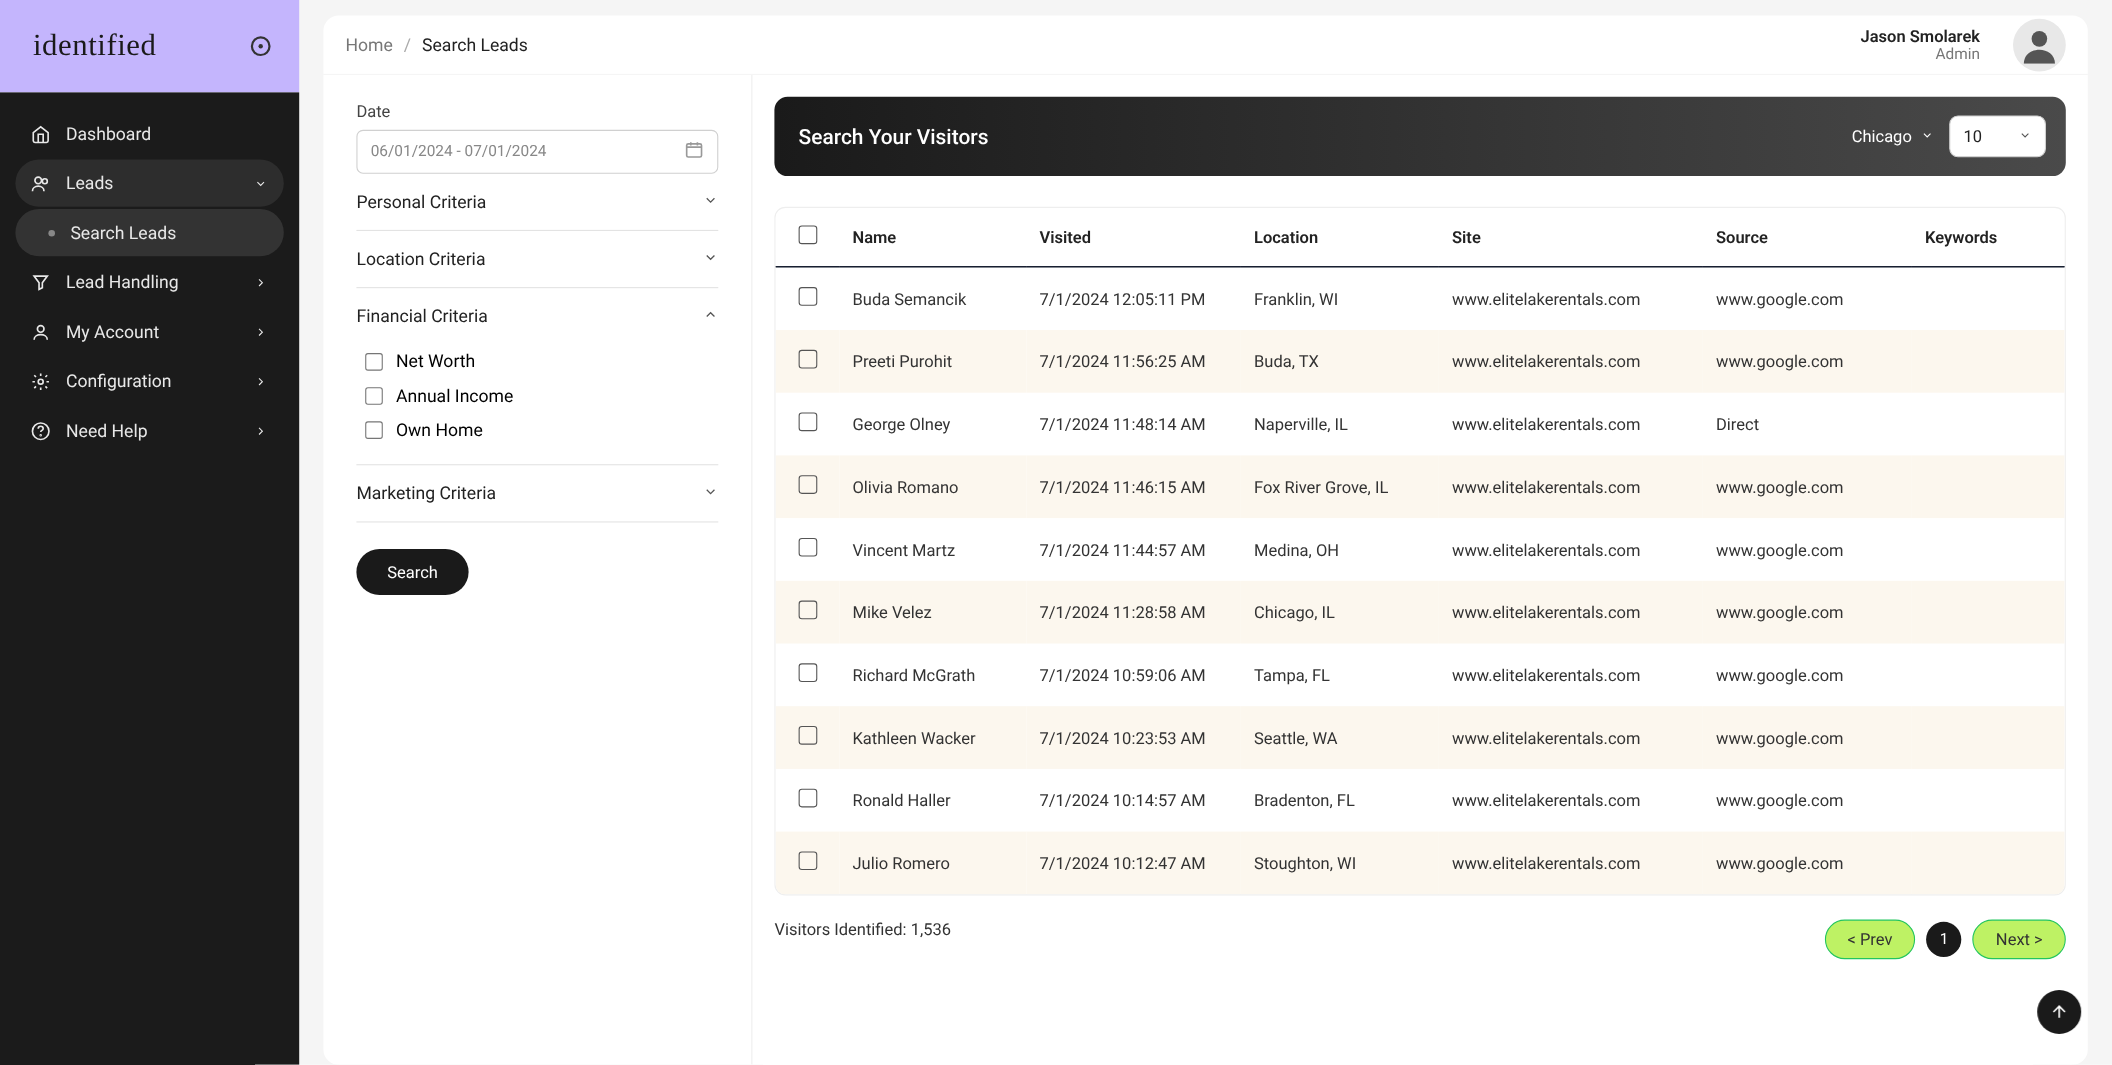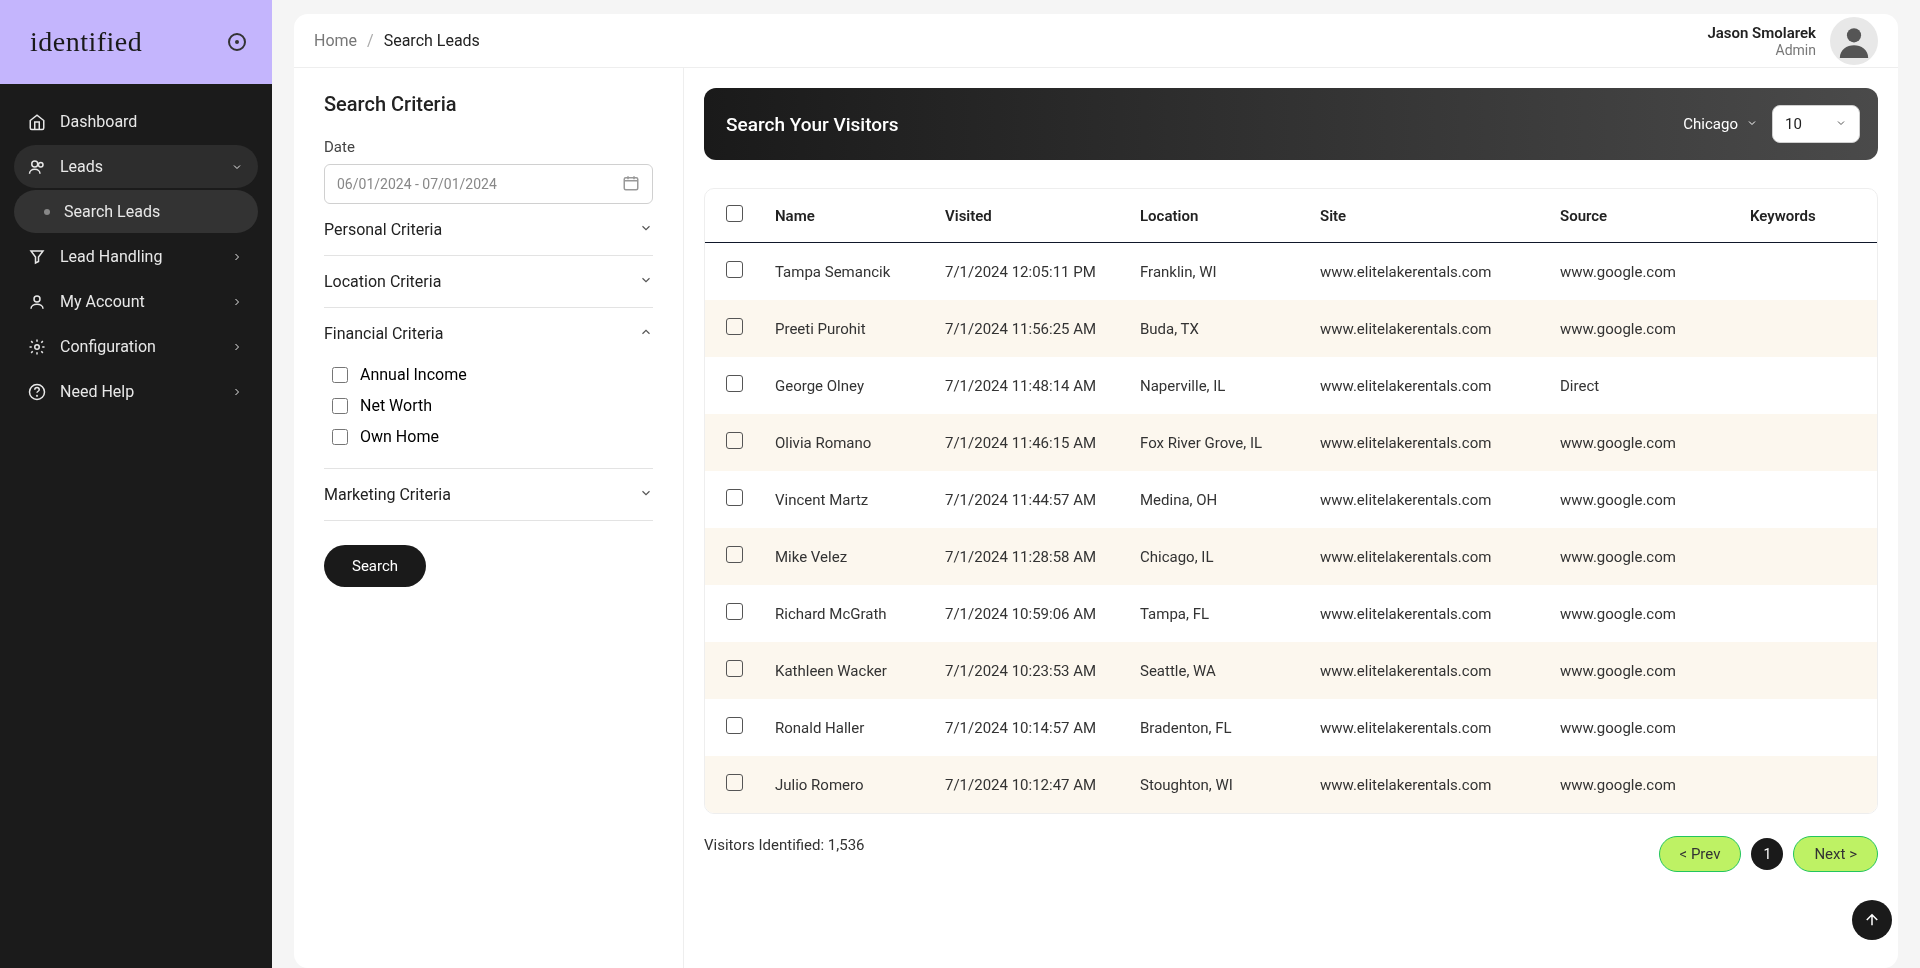--- a/index.html
+++ b/index.html
@@ -18,21 +18,21 @@
 .nav-label { flex: 1; }
 .nav-chevron { width: 14px; height: 14px; display: inline-flex; align-items: center; justify-content: center; }
 .sub-bullet { width: 6px; height: 6px; border-radius: 50%; background: #888; margin-right: 14px; flex-shrink: 0; }
 
 .main { flex: 1; height: 100%; display: flex; flex-direction: column; padding: 0 22px; }
 .topbar { height: 54px; display: flex; align-items: center; justify-content: space-between; padding: 0 20px 0 20px; margin-top: 14px; background: #fff; border-radius: 14px 14px 0 0; border-bottom: 1px solid #eee; }
 .breadcrumb { display: flex; align-items: center; font-size: 16px; }
 .breadcrumb a { color: #777; text-decoration: none; }
 .breadcrumb .sep { margin: 0 10px; color: #aaa; }
 .breadcrumb .current { color: #222; }
-.user-block { display: flex; align-items: center; gap: 14px; }
+.user-block { display: flex; align-items: center; gap: 30px; }
 .user-meta { text-align: right; }
 .user-name { font-size: 15px; font-weight: 600; color: #222; }
 .user-role { font-size: 14px; color: #777; }
 .avatar { width: 48px; height: 48px; border-radius: 50%; background: #e8e8e8; display: flex; align-items: center; justify-content: center; }
 
 .content { flex: 1; background: #fff; border-radius: 0 0 14px 14px; display: flex; overflow: hidden; }
 .criteria-panel { width: 390px; padding: 24px 30px; border-right: 1px solid #eee; }
 .criteria-title { font-size: 20px; font-weight: 500; color: #222; margin-bottom: 22px; }
 .field-label { font-size: 15px; color: #444; margin-bottom: 8px; }
 .date-input { width: 100%; height: 40px; border: 1px solid #d0d0d0; border-radius: 6px; display: flex; align-items: center; padding: 0 12px; font-size: 14px; color: #888; justify-content: space-between; }
@@ -186,21 +186,20 @@
         <svg width="34" height="34" viewBox="0 0 24 24" fill="#555">
             <circle cx="12" cy="8" r="5"></circle>
             <path d="M2 24c0-6 5-9 10-9s10 3 10 9"></path>
           </svg>
       </div>
     </div>
   </div>
 
   <div class="content">
     <div class="criteria-panel">
-      <div class="criteria-title">Search Criteria</div>
       <div class="field-label">Date</div>
       <div class="date-input">
         <span>06/01/2024 - 07/01/2024</span>
         <span>
           <svg width="18" height="18" viewBox="0 0 24 24" fill="none" stroke="#999" stroke-width="2">
               <rect x="3" y="5" width="18" height="16" rx="2"></rect>
               <path d="M3 9h18M8 3v4M16 3v4"></path>
             </svg>
         </span>
       </div>
@@ -224,25 +223,25 @@
       <div class="accordion-item">
         <div class="accordion-header">
           <span>Financial Criteria</span>
           <span><svg width="14" height="14" viewBox="0 0 24 24" fill="none" stroke="#555" stroke-width="2">
                 <polyline points="6 15 12 9 18 15"></polyline>
               </svg></span>
         </div>
         <div class="accordion-body">
           <label class="checkbox-row">
             <input type="checkbox" style="">
-            <span>Annual Income</span>
+            <span>Net Worth</span>
           </label>
           <label class="checkbox-row">
             <input type="checkbox" style="">
-            <span>Net Worth</span>
+            <span>Annual Income</span>
           </label>
           <label class="checkbox-row">
             <input type="checkbox" style="">
             <span>Own Home</span>
           </label>
         </div>
       </div>
       <div class="accordion-item">
         <div class="accordion-header">
           <span>Marketing Criteria</span>
@@ -283,21 +282,21 @@
               <th class="col-visited">Visited</th>
               <th class="col-location">Location</th>
               <th class="col-site">Site</th>
               <th class="col-source">Source</th>
               <th class="col-keywords">Keywords</th>
             </tr>
           </thead>
           <tbody id="table-body">
               <tr>
     <td><span class="row-check"></span></td>
-    <td>Tampa Semancik</td>
+    <td>Buda Semancik</td>
     <td>7/1/2024 12:05:11 PM</td>
     <td>Franklin, WI</td>
     <td>www.elitelakerentals.com</td>
     <td>www.google.com</td>
     <td></td>
               </tr>
               <tr>
     <td><span class="row-check"></span></td>
     <td>Preeti Purohit</td>
     <td>7/1/2024 11:56:25 AM</td>

